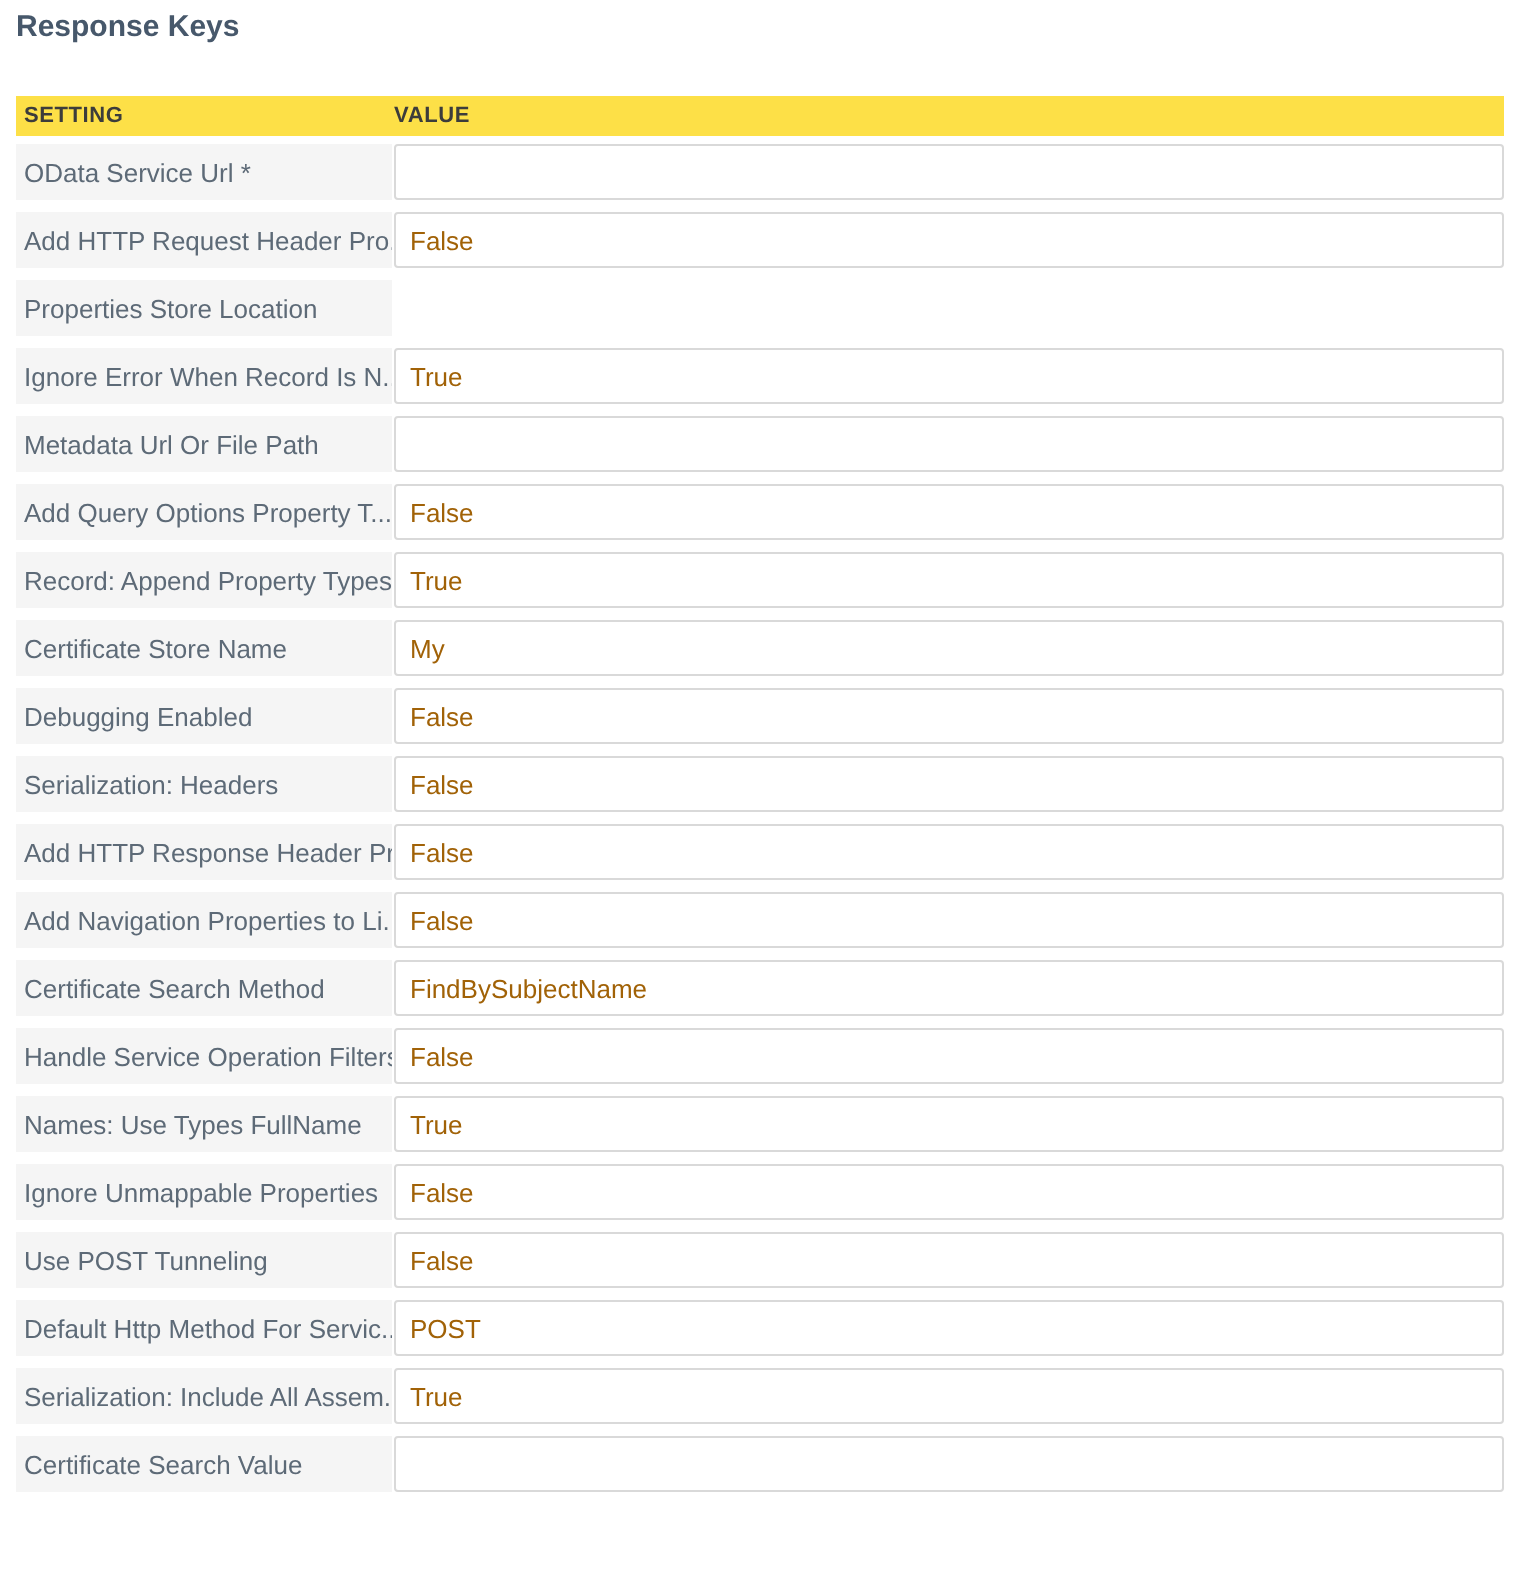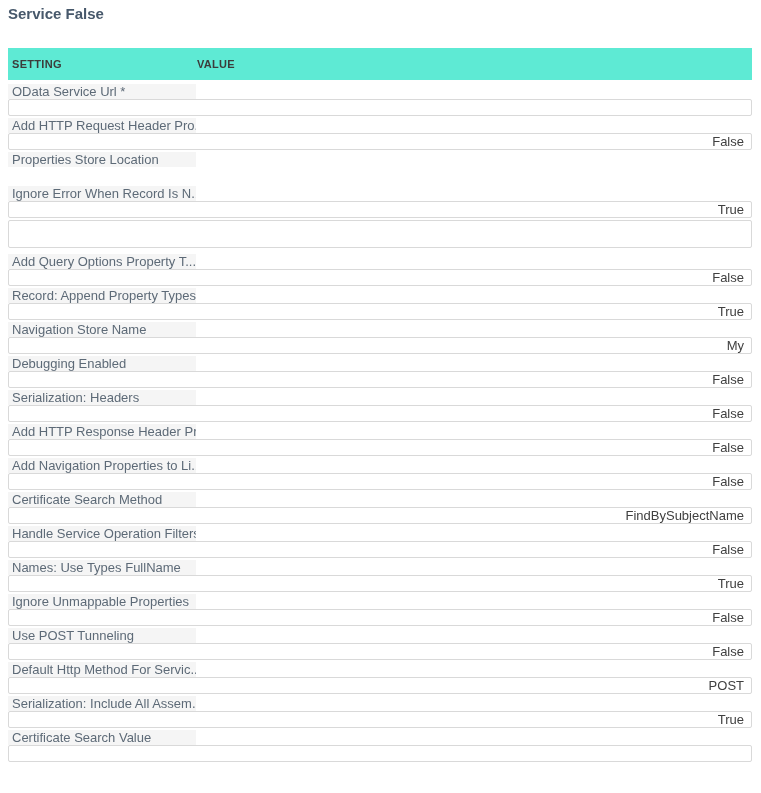--- a/index.html
+++ b/index.html
@@ -23,76 +23,74 @@
     color: #47586b;
     line-height: 16px;
   }
   .settings-table {
     width: 744px;
     margin-top: 26px;
   }
   .table-header {
     display: flex;
     align-items: center;
-    height: 32px;
-    background: #5eead4;
+    height: 20px;
+    background: #fde047;
     margin-bottom: 4px;
   }
   .th {
     font-size: 11px;
     font-weight: 700;
     color: #3c3c3b;
     letter-spacing: 0.3px;
     white-space: nowrap;
   }
   .th-setting {
     width: 189px;
     padding-left: 4px;
   }
   .th-value {
     flex: 1;
   }
   .row {
     display: flex;
     height: 28px;
     margin-bottom: 6px;
-    flex-direction: column;
   }
   .setting-label {
     width: 188px;
     margin-right: 1px;
     background: #f5f5f5;
     color: #5d6a77;
     font-size: 13px;
     display: flex;
     align-items: center;
     padding-left: 4px;
     white-space: nowrap;
     overflow: hidden;
     flex-shrink: 0;
   }
   .value-input {
     flex: 1;
     height: 28px;
     border: 1px solid #d9d9d9;
     border-radius: 2px;
     background: #ffffff;
-    color: #404040;
+    color: #a16207;
     font-size: 13px;
     font-family: "Liberation Sans", "DejaVu Sans", sans-serif;
     padding: 0 7px;
     outline: none;
-    text-align: right;
   }
 </style>
 </head>
 <body>
 
 <div class="page">
-  <h1 class="page-title">Service False</h1>
+  <h1 class="page-title">Response Keys</h1>
 
   <div class="settings-table">
     <div class="table-header">
       <div class="th th-setting">SETTING</div>
       <div class="th th-value">VALUE</div>
     </div>
     <div id="rows-container">
   <div class="row">
     <div class="setting-label">OData Service Url *</div>
     <input type="text" class="value-input" value="" style="">
@@ -106,35 +104,36 @@
   <div class="row">
     <div class="setting-label">Properties Store Location</div>
   </div>
 
   <div class="row">
     <div class="setting-label">Ignore Error When Record Is N...</div>
     <input type="text" class="value-input" value="True" style="">
   </div>
 
   <div class="row">
+    <div class="setting-label">Metadata Url Or File Path</div>
     <input type="text" class="value-input" value="" style="">
   </div>
 
   <div class="row">
     <div class="setting-label">Add Query Options Property T...</div>
     <input type="text" class="value-input" value="False" style="">
   </div>
 
   <div class="row">
     <div class="setting-label">Record: Append Property Types</div>
     <input type="text" class="value-input" value="True" style="">
   </div>
 
   <div class="row">
-    <div class="setting-label">Navigation Store Name</div>
+    <div class="setting-label">Certificate Store Name</div>
     <input type="text" class="value-input" value="My" style="">
   </div>
 
   <div class="row">
     <div class="setting-label">Debugging Enabled</div>
     <input type="text" class="value-input" value="False" style="">
   </div>
 
 
   <div class="row">

